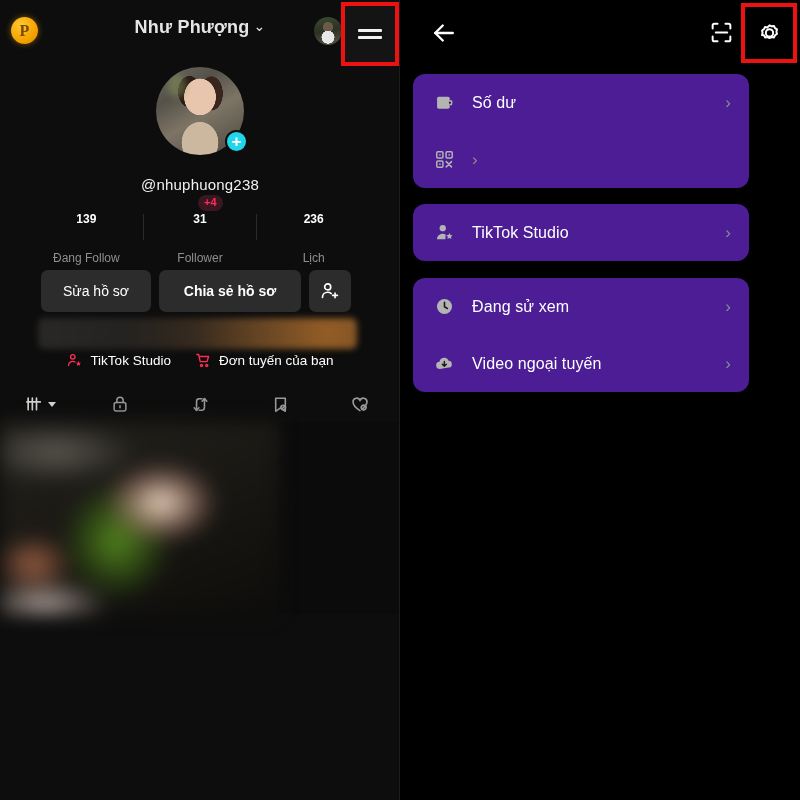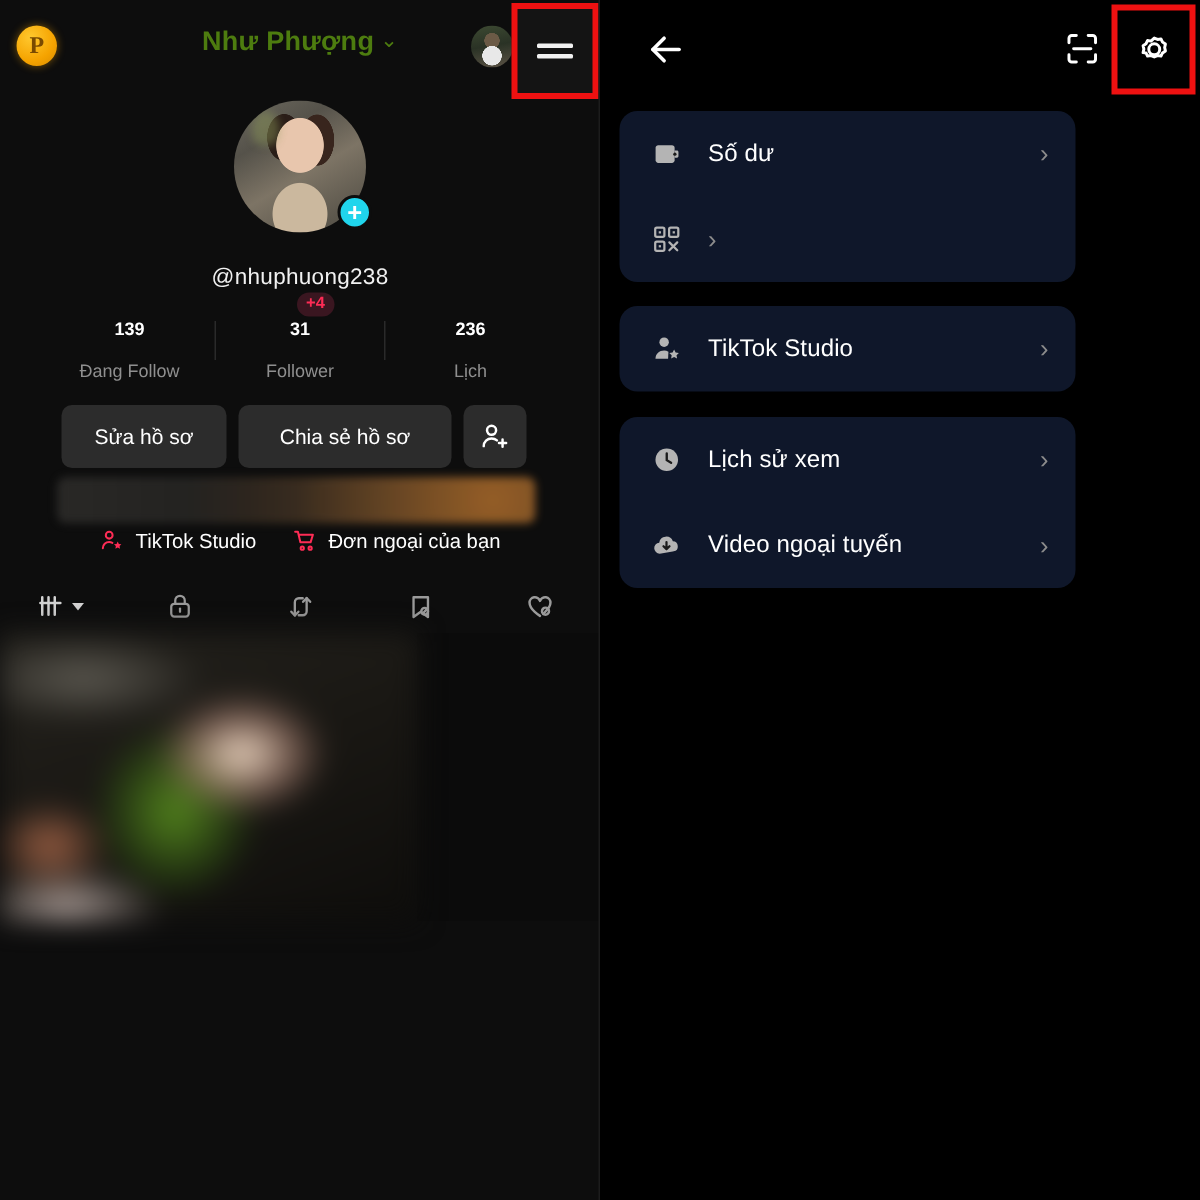--- a/index.html
+++ b/index.html
@@ -35,21 +35,21 @@
     line-height: 1;
   }
 
   
   .l-header {
     position: absolute; left: 0; top: 0; width: 400px; height: 62px;
   }
   .l-title {
     position: absolute; left: 0; right: 0; top: 17px;
     text-align: center;
-    color: #4d7c0f; font-size: 18px; font-weight: bold;
+    color: #e5e5e5; font-size: 18px; font-weight: bold;
     letter-spacing: .2px;
   }
   .l-title .chev-d {
     display: inline-block; margin-left: 4px; vertical-align: 2px;
     font-size: 14px; font-weight: normal;
   }
   .header-avatar {
     position: absolute; left: 314px; top: 17px;
     width: 28px; height: 28px; border-radius: 50%;
     background:
@@ -108,42 +108,42 @@
   
   .stats {
     position: absolute; left: 30px; top: 208px; width: 340px;
     display: flex; align-items: flex-start;
   }
   .stat { flex: 1; text-align: center; position: relative; }
   .stat-sep {
     width: 1px; height: 26px; background: #2a2a2a; margin-top: 6px;
   }
   .stat-num { color: #fff; font-size: 12px; font-weight: bold; line-height: 22px; }
-  .stat-label { color: #8f8f8f; font-size: 12px; margin-top: 10px; }
+  .stat-label { color: #8f8f8f; font-size: 12px; margin-top: 21px; }
   .stat-badge {
     position: absolute; left: 50%; top: -13px; margin-left: -2px;
     background: #3a1620; color: #fe2c55;
     font-size: 11px; font-weight: bold;
     padding: 1px 6px 2px; border-radius: 9px;
     line-height: 13px;
   }
 
   
   .actions {
     position: absolute; left: 41px; top: 270px;
     display: flex; gap: 8px; align-items: center;
   }
   .btn {
     background: #2c2c2c; color: #fff;
     height: 42px; border-radius: 7px;
     display: flex; align-items: center; justify-content: center;
     font-size: 14px; padding: 0 18px; white-space: nowrap;
   }
   .btn-edit { width: 110px; }
-  .btn-share { width: 142px; }
+  .btn-share { width: 142px; font-weight: bold; }
   .btn-icon { width: 42px; padding: 0; }
   .icon-person-add { width: 22px; height: 22px; }
 
   
   .promo-strip {
     position: absolute; left: 38px; top: 318px;
     width: 319px; height: 31px; border-radius: 6px;
     background:
       radial-gradient(circle at 91% 50%, rgba(190,115,40,.75) 0%, rgba(120,70,25,.25) 45%, transparent 70%),
       linear-gradient(90deg, #2b2a28 0%, #232220 40%, #2e2b27 72%, #3a3229 100%);
@@ -206,22 +206,22 @@
   .scan-icon { position: absolute; left: 309px; top: 20px; width: 25px; height: 25px; }
   .gear-box {
     position: absolute; left: 341px; top: 3px;
     width: 56px; height: 60px;
     border: 4px solid #ee1111;
     display: flex; align-items: center; justify-content: center;
   }
   .gear-icon { width: 25px; height: 25px; }
 
   .menu-card {
-    position: absolute; left: 13px; width: 304px;
-    background: #0f172a; border-radius: 12px;
+    position: absolute; left: 13px; width: 336px;
+    background: #4c1d95; border-radius: 12px;
     overflow: hidden;
   }
   .card-1 { top: 74px; }
   .card-2 { top: 204px; }
   .card-3 { top: 278px; }
   .menu-row {
     height: 57px; display: flex; align-items: center;
     padding: 0 18px 0 20px;
   }
   .menu-ico {
@@ -303,21 +303,21 @@
           <path d="M17.6 12.8l1.1 2.2 2.4.35-1.75 1.7.42 2.4-2.17-1.14-2.17 1.14.42-2.4-1.75-1.7 2.4-.35z" fill="#fe2c55" stroke="none"></path>
         </svg>
         <span>TikTok Studio</span>
       </div>
       <div class="qlink">
         <svg width="17" height="17" viewBox="0 0 24 24" fill="none" stroke="#fe2c55" stroke-width="1.9" stroke-linecap="round" stroke-linejoin="round">
           <path d="M2.5 3.5h2.6l2.3 10h9.6l2.2-7.2H6.2"></path>
           <circle cx="9.2" cy="19" r="1.5"></circle>
           <circle cx="16.6" cy="19" r="1.5"></circle>
         </svg>
-        <span>Đơn ngoại của bạn</span>
+        <span>Đơn tuyến của bạn</span>
       </div>
     </div>
 
     <div class="tabbar">
       <div class="tab">
         <svg width="20" height="20" viewBox="0 0 24 24" stroke="#d2d2d2" stroke-width="2" stroke-linecap="round">
           <path d="M5 5v14M10 5v14M15 5v14"></path>
             <path d="M3.5 9.5h16"></path>
         </svg>
         <div class="caret"></div>
@@ -428,21 +428,21 @@
     </div>
 
     <div class="menu-card card-3">
       <div class="menu-row">
         <span class="menu-ico">
           <svg width="21" height="21" viewBox="0 0 24 24">
             <circle cx="12" cy="12" r="8.6" fill="#b4b4b4"></circle>
             <path d="M12 7.2v5.1l3.3 2" fill="none" stroke="#1b1b1b" stroke-width="1.8" stroke-linecap="round"></path>
           </svg>
         </span>
-        <span class="menu-label">Lịch sử xem</span>
+        <span class="menu-label">Đang sử xem</span>
         <span class="chev-r">›</span>
       </div>
       <div class="menu-row">
         <span class="menu-ico">
           <svg width="21" height="21" viewBox="0 0 24 24">
             <path d="M6.6 18.4a4.2 4.2 0 0 1-.35-8.38 5.4 5.4 0 0 1 10.4-1.1 3.9 3.9 0 0 1 .65 7.72 4 4 0 0 1-.75.06z" fill="#b4b4b4"></path>
             <path d="M11.8 9.6v5.4M9.5 12.8l2.3 2.3 2.3-2.3" fill="none" stroke="#1b1b1b" stroke-width="1.7" stroke-linecap="round" stroke-linejoin="round"></path>
           </svg>
         </span>
         <span class="menu-label">Video ngoại tuyến</span>

